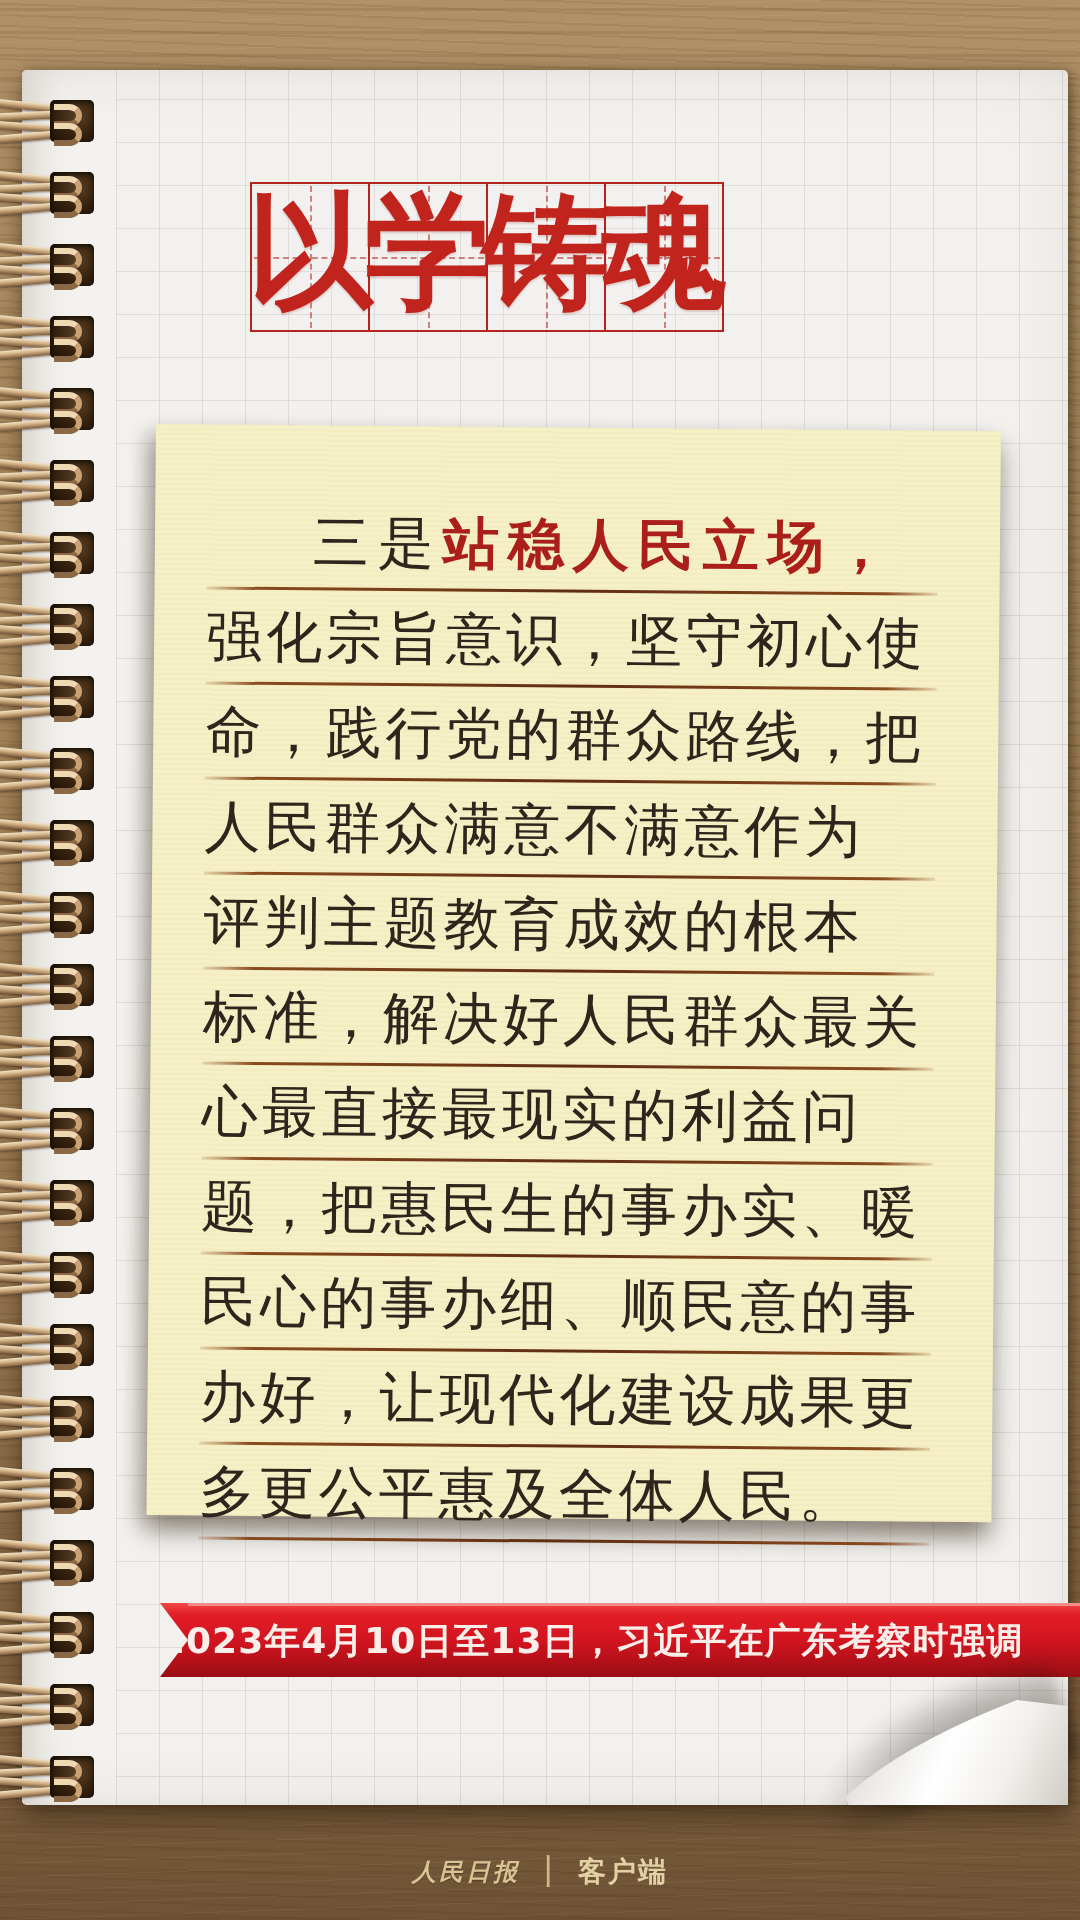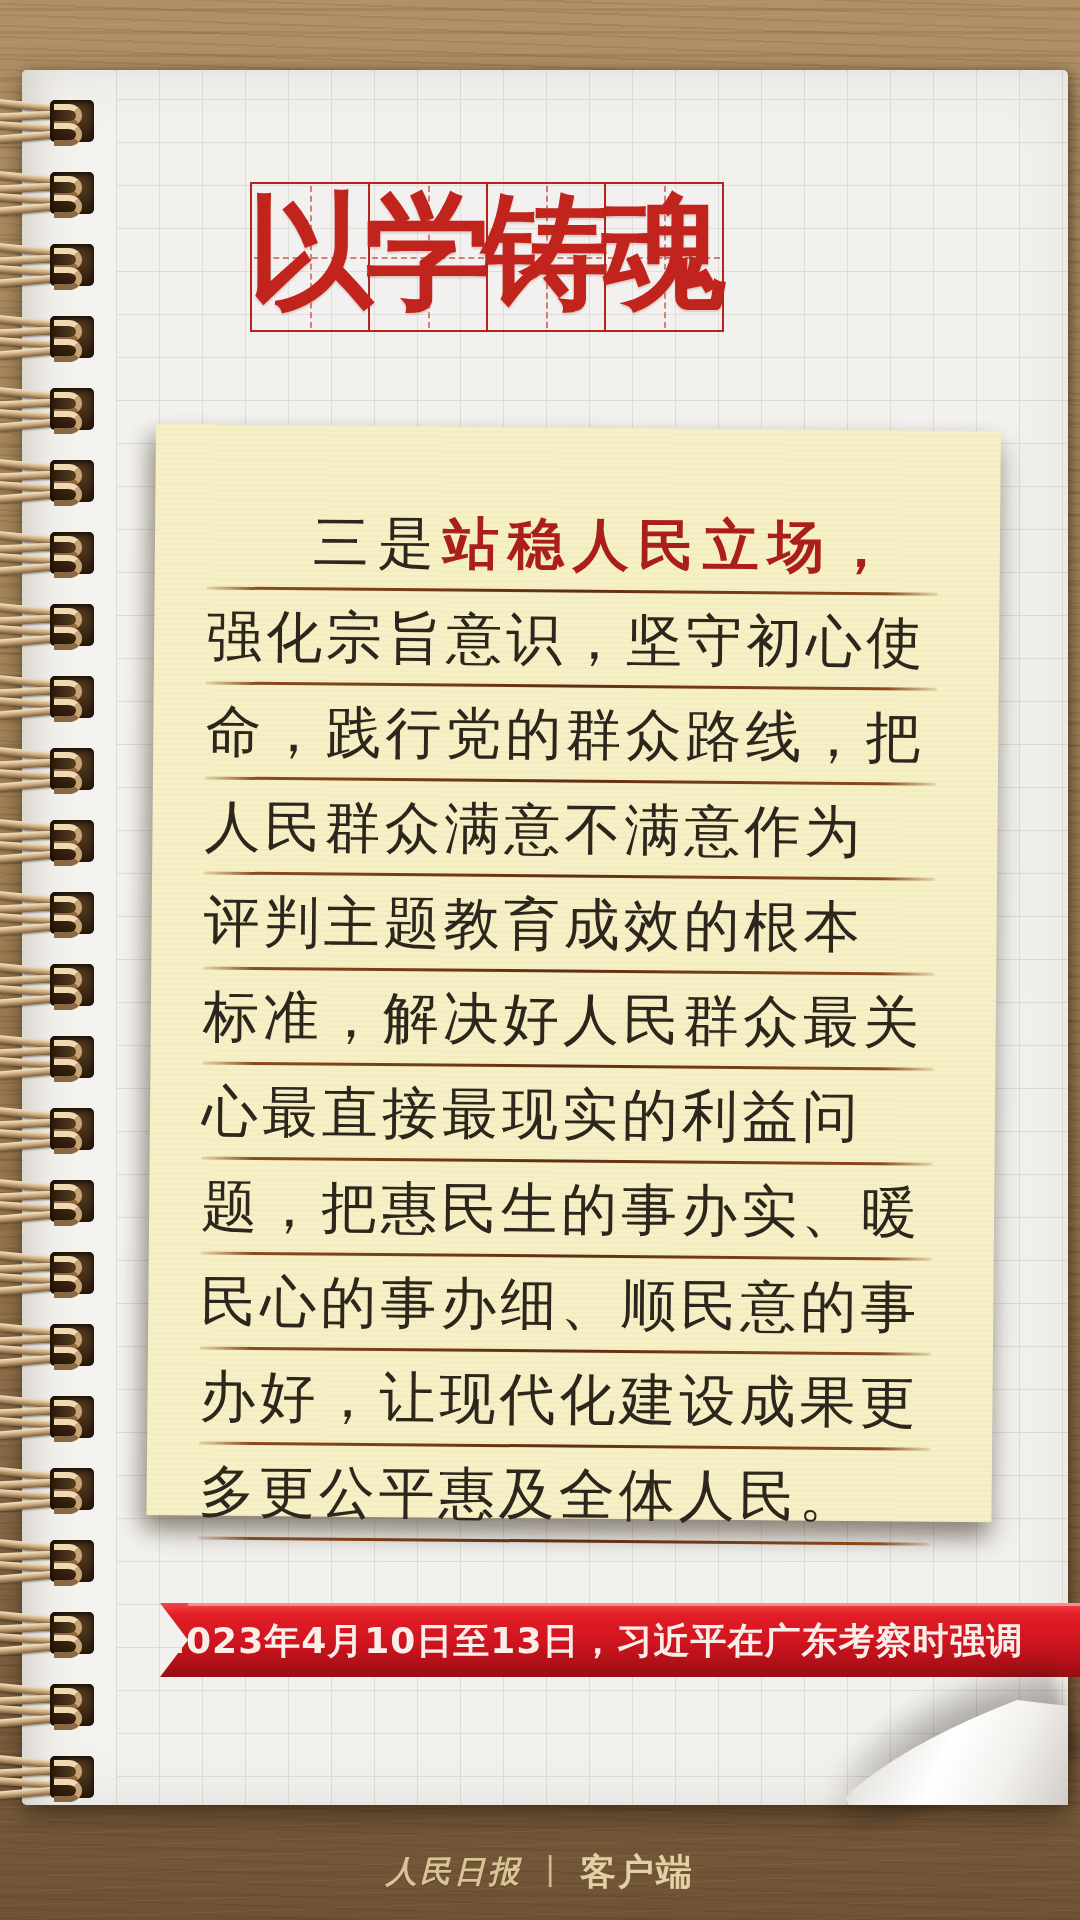--- a/index.html
+++ b/index.html
@@ -77,24 +77,24 @@
   
   .curl-shadow{position:absolute;left:810px;top:1688px;width:260px;height:112px;z-index:5;
     background:radial-gradient(ellipse at 72% 82%, rgba(20,12,4,.5) 0%, rgba(20,12,4,.26) 45%, transparent 72%);
     filter:blur(7px);transform:rotate(-19deg);}
   .curl{position:absolute;left:845px;top:1698px;width:223px;height:107px;z-index:6;
     background:linear-gradient(115deg,#b9b5ae 0%,#e8e6e2 20%,#ffffff 47%,#f2f0ec 72%,#d0cdc7 100%);
     clip-path:path('M0,99 Q58,46 172,2 L223,8 L223,107 L4,107 Z');}
   
   .footer{position:absolute;left:0;right:0;top:1842px;height:60px;z-index:2;
     display:flex;align-items:center;justify-content:center;gap:12px;}
-  .brand{font-family:"DejaVu Serif",serif;font-style:italic;font-weight:bold;font-size:31px;
+  .brand{font-family:"DejaVu Serif",serif;font-style:italic;font-weight:bold;font-size:24px;
     color:#d9c496;letter-spacing:3px;text-shadow:0 1px 1px rgba(60,40,15,.5);}
   .fdivider{font-family:"DejaVu Sans",sans-serif;font-size:34px;font-weight:200;color:rgba(224,203,152,.85);}
-  .client{font-family:"DejaVu Sans",sans-serif;font-weight:bold;font-size:36px;color:#e2d1a4;letter-spacing:2px;}
+  .client{font-family:"DejaVu Sans",sans-serif;font-weight:bold;font-size:28px;color:#e2d1a4;letter-spacing:2px;}
 </style>
 </head>
 <body>
 
 <div class="stage">
 
   <div class="page">
     <div class="page-margin"></div>
     <div class="page-vignette"></div>
   </div>

